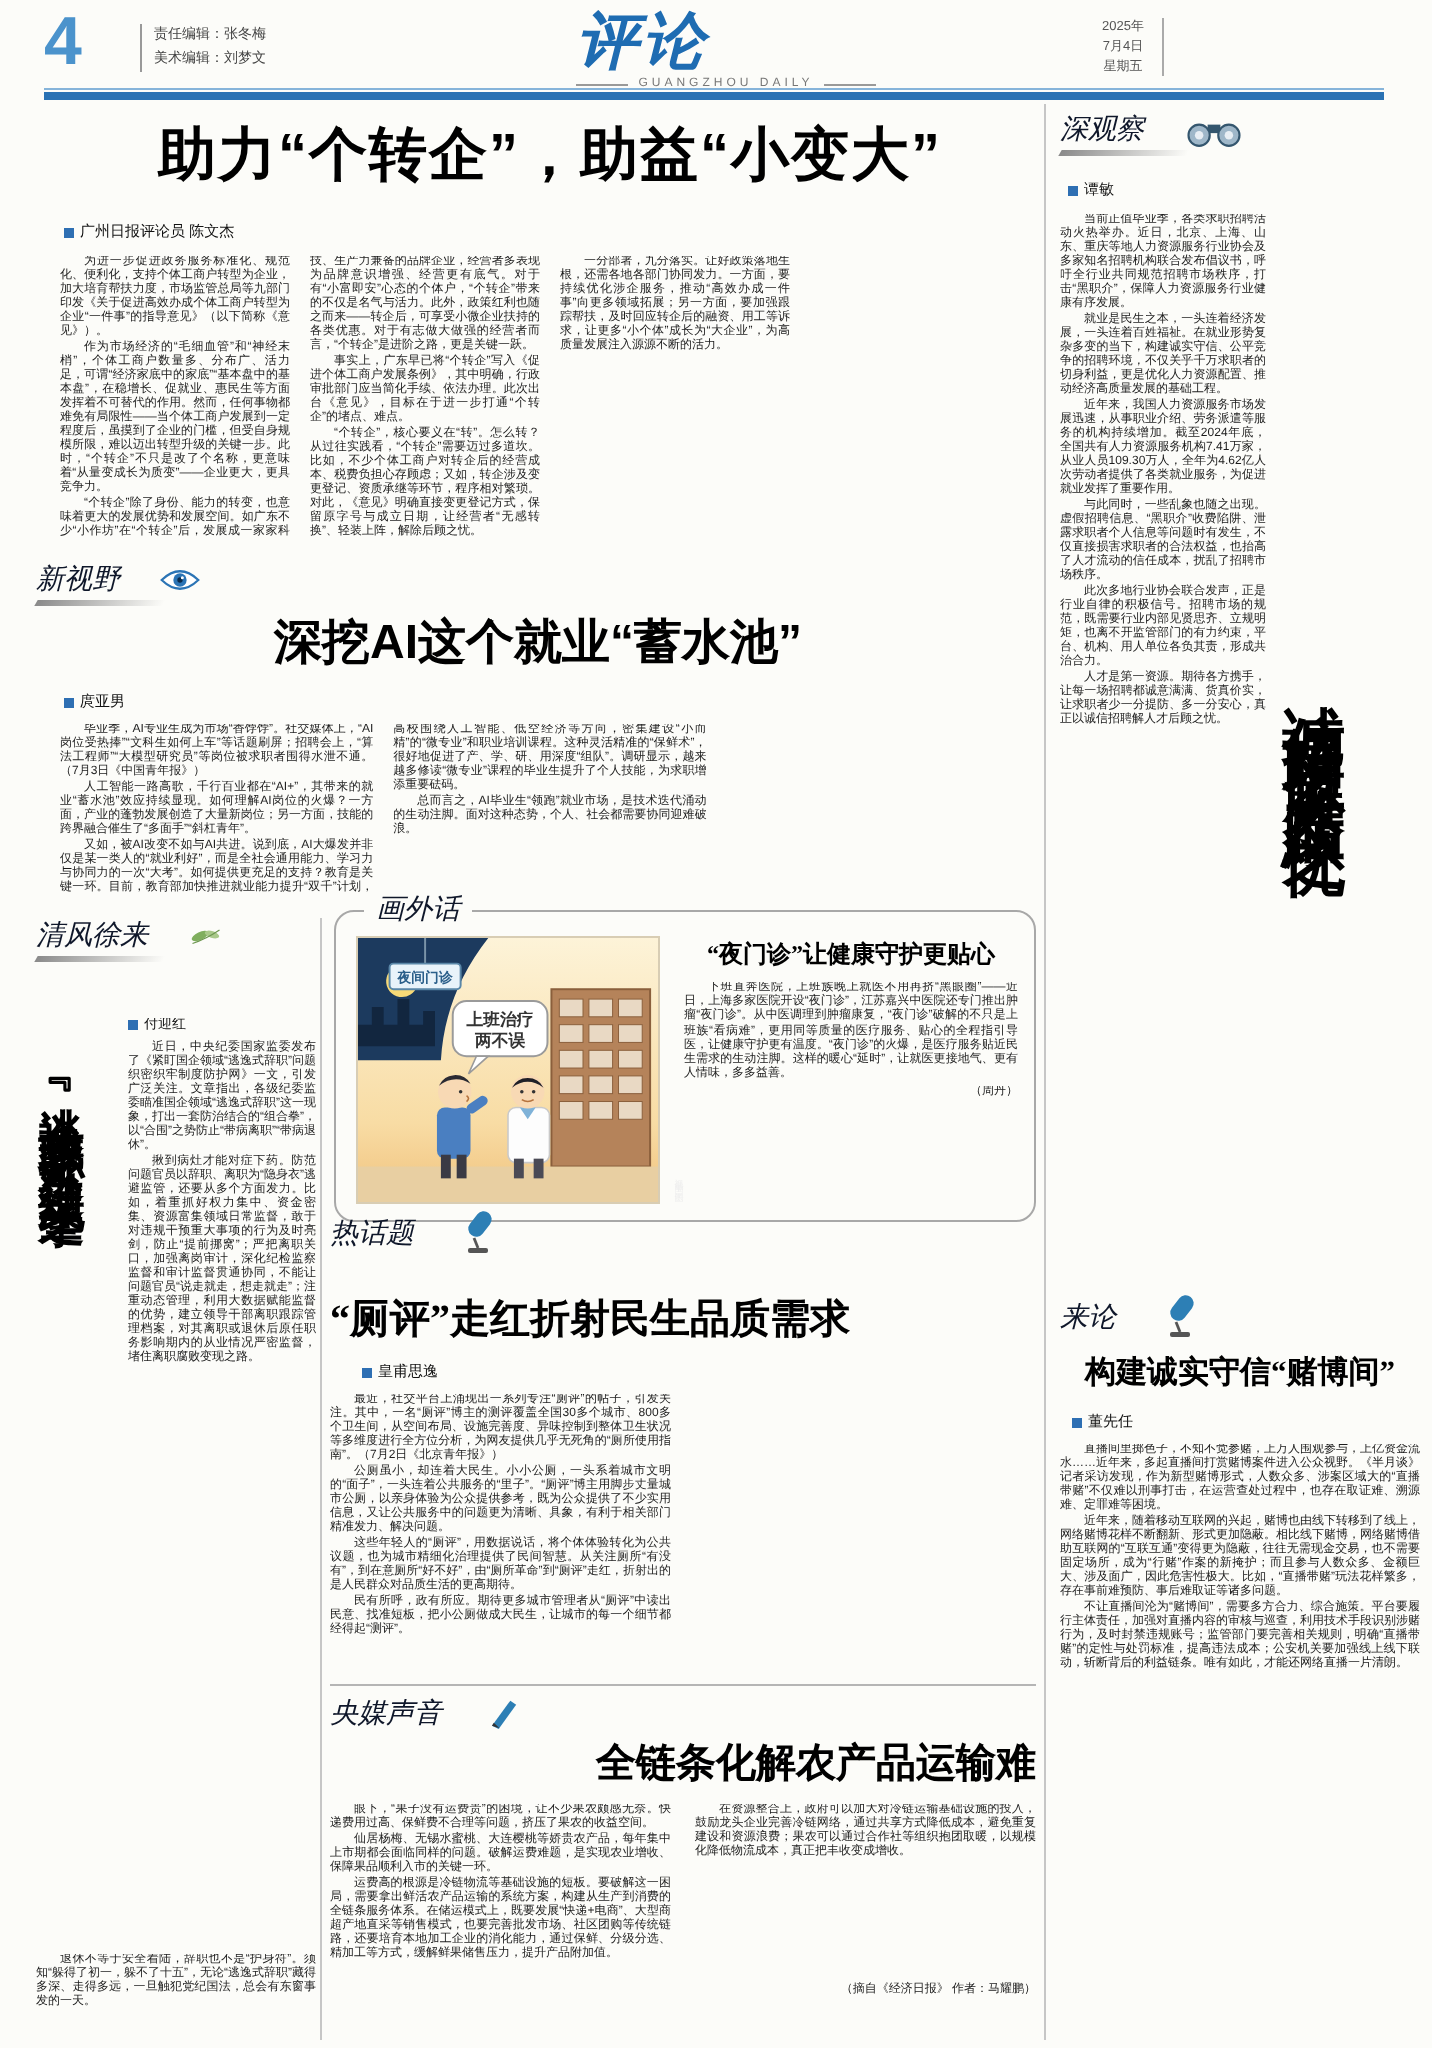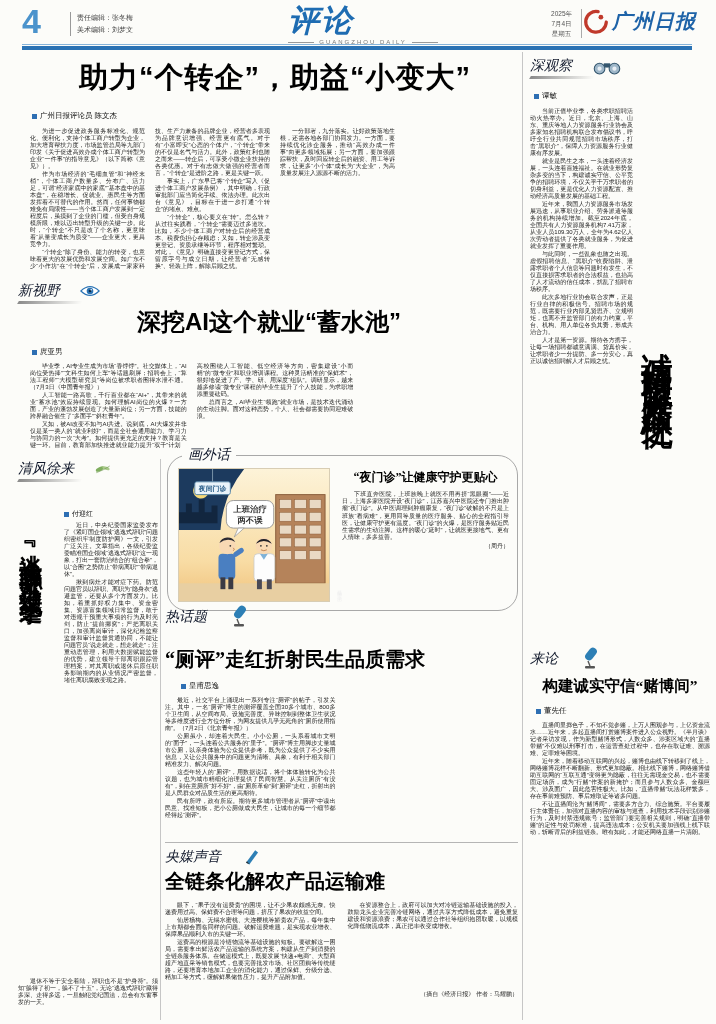--- a/index.html
+++ b/index.html
@@ -36,37 +36,37 @@
   .a2 .cols{margin:6px 0 0 12px;width:490px;height:92px;column-count:3;column-gap:10px;column-fill:auto}
   
   .a3{position:absolute;left:18px;top:459px;width:140px}
   .qf-flex{display:flex;margin-top:28px}
   .qf-vert{width:46px;padding-top:22px}
   .qf-vert .vert-head{font-size:23px;line-height:1.1;letter-spacing:4px;height:430px}
   .qf-col{flex:1;height:462px}
   .qf-col .byline{display:block;margin-bottom:5px;font-size:7px}
   .qf-bottom{margin-top:6px;height:86px}
   
-  .a4{position:absolute;left:167px;top:455px;width:351px;height:156px;border:1px solid #a8a8a8;border-radius:20px;background:#fcfcf9}
+  .a4{position:absolute;left:167px;top:455px;width:351px;height:156px;border:1px solid #a8a8a8;border-radius:10px;background:#fcfcf9}
   .a4 .sec-label{position:absolute;top:-10px;left:14px;background:#fcfcf9;padding:0 6px;font-size:14px}
   .cartoon{position:absolute;left:10px;top:12px;width:152px;height:134px;border:1px solid #d8cdb4}
   .cartoon-credit{position:absolute;left:169px;bottom:16px;writing-mode:vertical-rl;font-size:4.5px;color:#eee;opacity:.85;letter-spacing:1px}
   .hw-text{position:absolute;left:174px;top:13px;width:167px;height:134px;overflow:hidden}
   .hw-title{font-family:"Liberation Serif",serif;font-weight:bold;font-size:12px;text-align:center;margin-bottom:5px;color:#000}
   .hw-text .body-text{font-size:6px;line-height:7.2px}
   .hw-sign{text-align:right;text-indent:0;margin-top:1px}
   
   .a5{position:absolute;left:165px;top:604px;width:353px}
   .a5 h2{font-family:"Liberation Serif",serif;text-align:left;font-size:20px;font-weight:bold;margin-top:16px;color:#000}
   .a5 .byline{margin:8px 0 0 16px;display:block}
   .a5 .cols{margin-top:6px;height:132px;column-count:2;column-gap:12px;column-fill:auto}
   .div-h2{position:absolute;left:165px;top:842px;width:353px;height:1px;background:#b5b5b5}
   
   .a6{position:absolute;left:165px;top:847px;width:353px}
-  .a6 h2{font-family:"Liberation Serif",serif;text-align:left;font-size:20px;font-weight:bold;margin-top:1px;color:#000}
+  .a6 h2{font-family:"Liberation Serif",serif;text-align:right;font-size:20px;font-weight:bold;margin-top:1px;color:#000}
   .a6 .cols{margin-top:7px;height:86px;column-count:2;column-gap:12px;column-fill:auto}
   .credit-line{font-size:6px;text-align:right;color:#1c1c1c;margin-top:2px}
   
   .vdiv-r{position:absolute;left:522px;top:52px;height:968px;width:1px;background:#c6c6c6}
   .vdiv-l{position:absolute;left:160px;top:459px;height:561px;width:1px;background:#c6c6c6}
   .a7{position:absolute;left:530px;top:56px;width:180px}
   .a7 .byline{display:block;margin:12px 0 0 4px}
   .sg-flex{display:flex;margin-top:7px}
   .sg-col{flex:1;height:508px;padding-right:7px}
   .sg-vert{width:70px;padding-top:4px;text-align:center}
@@ -88,27 +88,20 @@
     <div>美术编辑：刘梦文</div>
   </div>
   <div class="hd-title-wrap">
     <div class="hd-title">评论</div>
     <div class="hd-sub">GUANGZHOU DAILY</div>
   </div>
   <div class="hd-date">
     <div>2025年</div>
     <div>7月4日</div>
     <div>星期五</div>
-  </div>
-  <div class="hd-logo">
-    <svg class="icon" width="26" height="26" viewBox="0 0 24 24">
-      <path d="M14 2.5 A9.5 9.5 0 1 0 21.5 12" fill="none" stroke="#c0392b" stroke-width="3" stroke-linecap="round"></path>
-      <circle cx="16.5" cy="7.5" r="2.2" fill="#c0392b"></circle>
-    </svg>
-    <span class="hd-logo-name">广州日报</span>
   </div>
   <div class="rule1"></div>
   <div class="rule2"></div>
 
   <div class="vdiv-r"></div>
   <div class="vdiv-l"></div>
   <div class="div-h2"></div>
 
   <section class="a1">
     <h1>助力“个转企”，助益“小变大”</h1>

